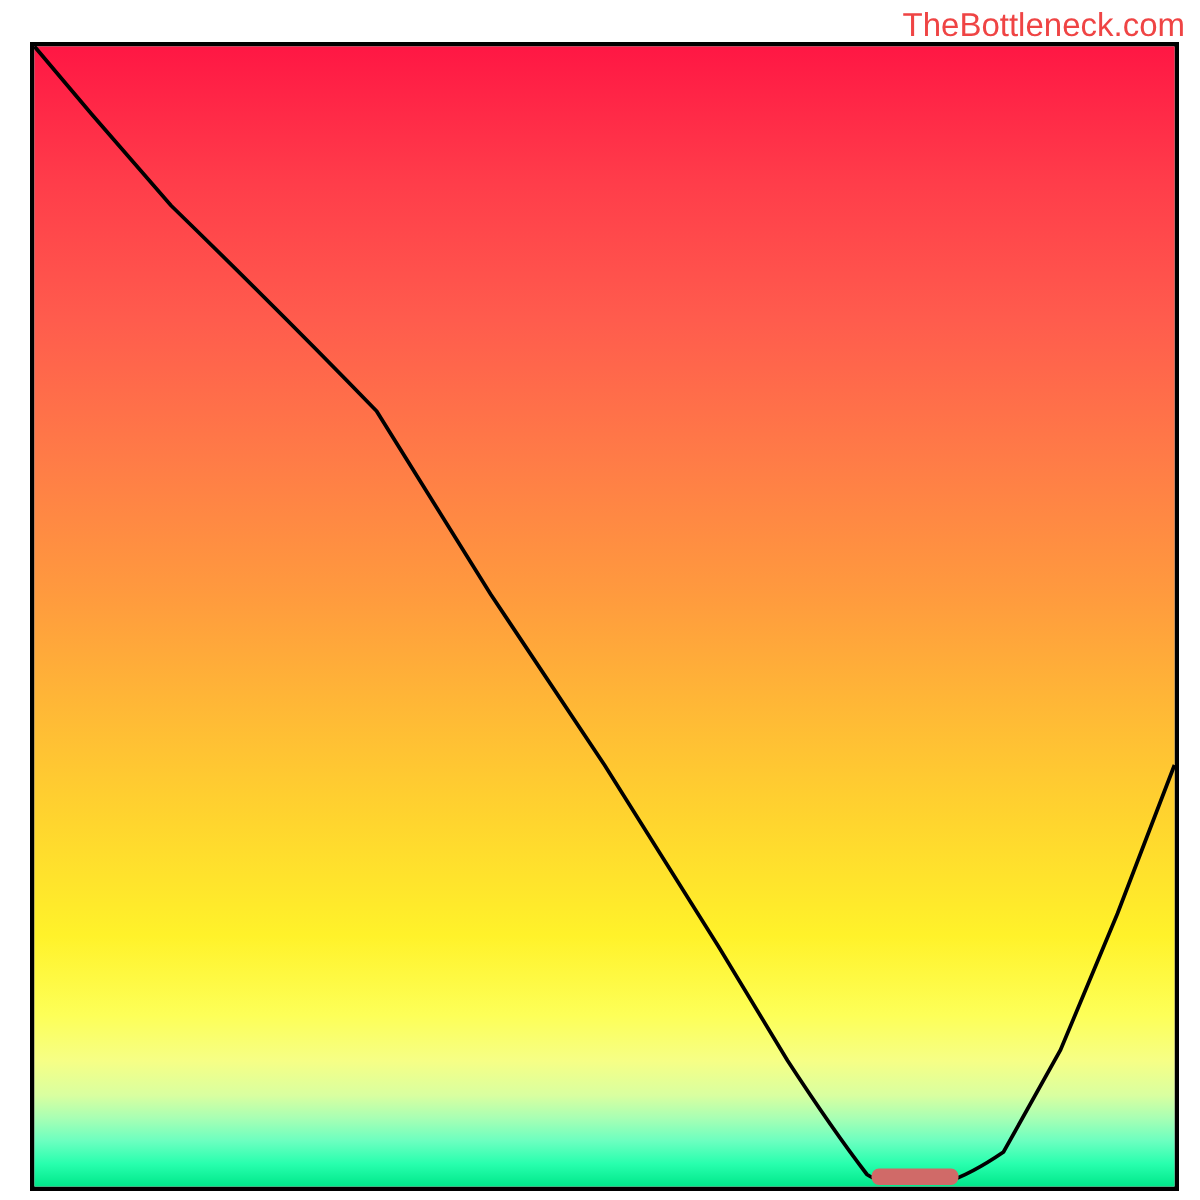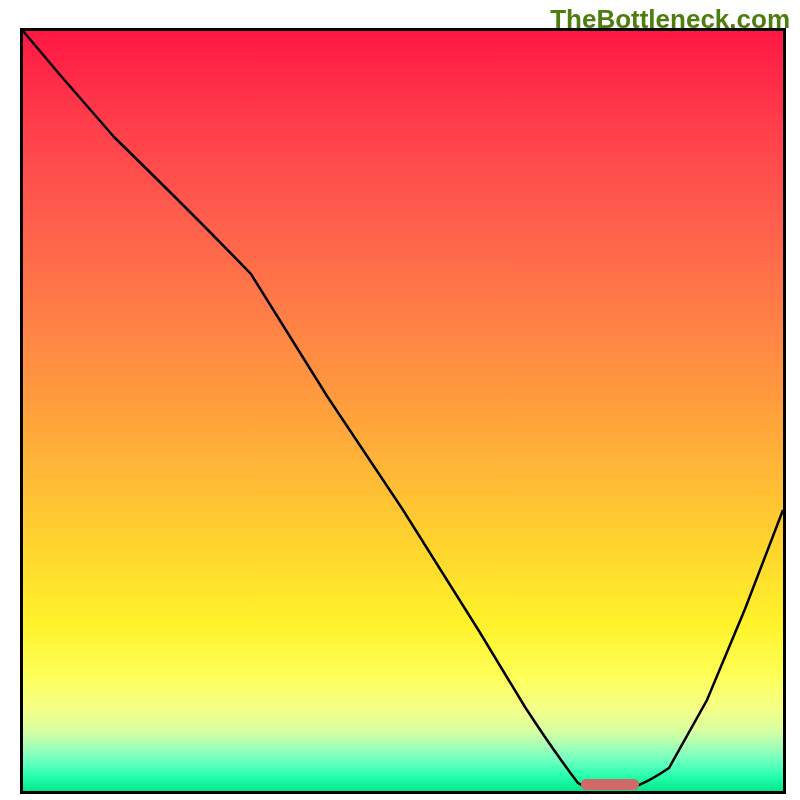--- a/index.html
+++ b/index.html
@@ -10,23 +10,23 @@
   }
   .container {
     width: 800px;
     height: 800px;
     position: relative;
   }
   .watermark {
     position: absolute;
     top: 4px;
     right: 10px;
-    font-size: 26px;
-    font-weight: bold;
-    color: #4d7c0f;
+    font-size: 22px;
+    font-weight: normal;
+    color: #ef4444;
     z-index: 10;
   }
   .plot-area {
     position: absolute;
     left: 20px;
     top: 28px;
     width: 760px;
     height: 760px;
     border: 3px solid #000;
   }

